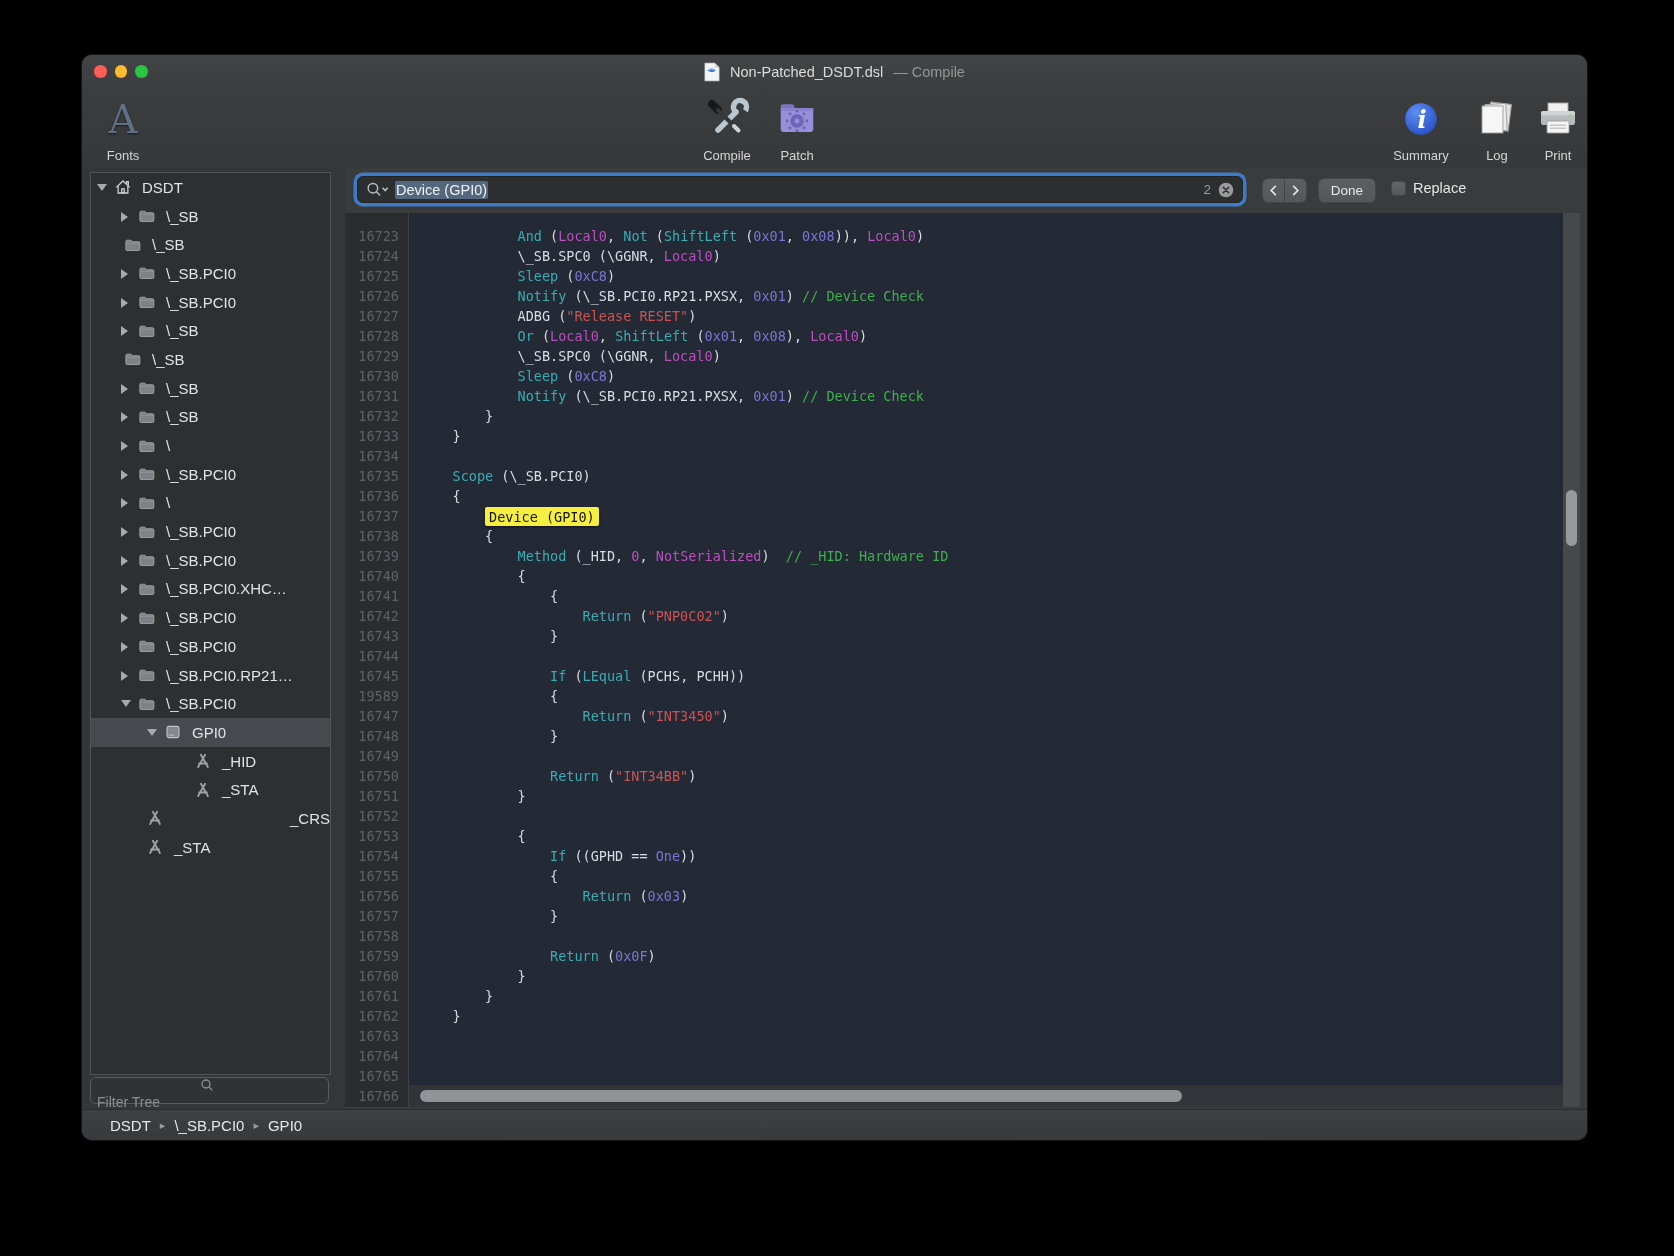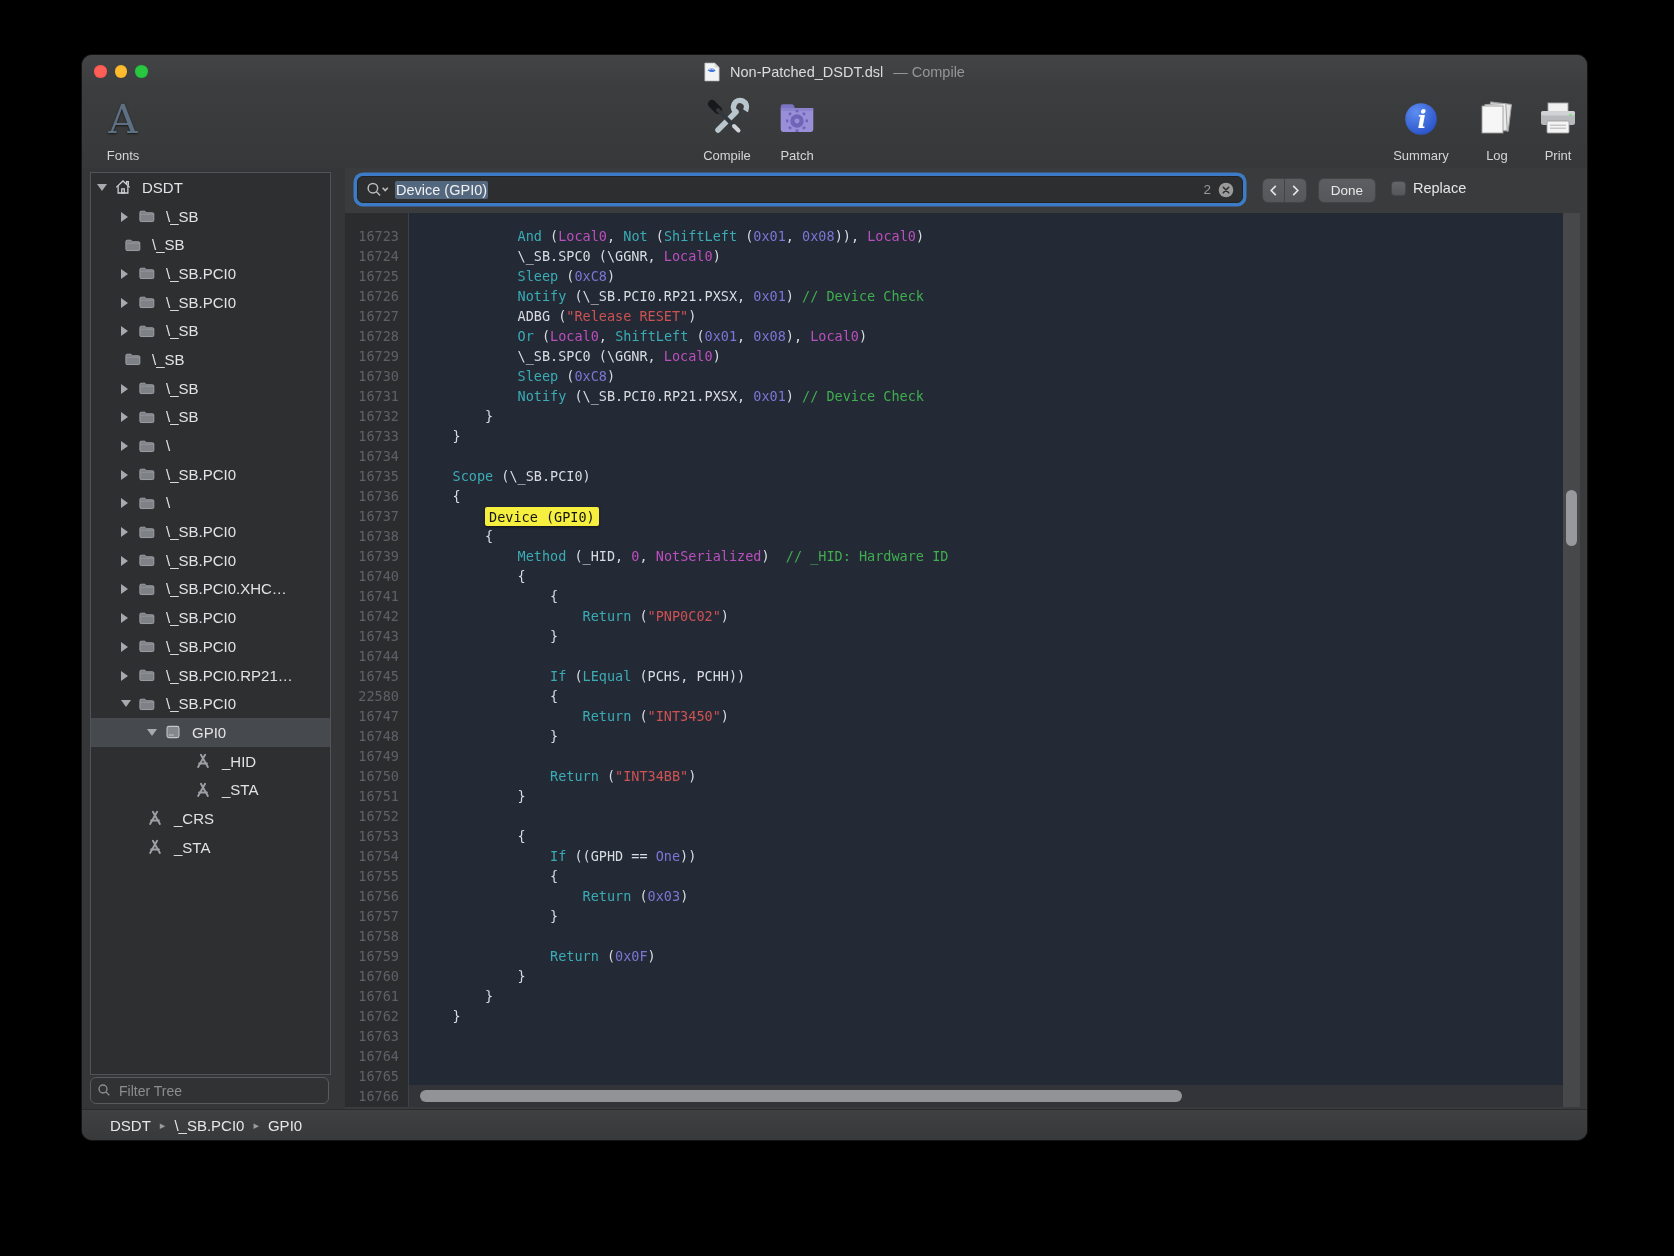--- a/index.html
+++ b/index.html
@@ -31,21 +31,21 @@
   .tree-row{height:28.7px;display:flex;align-items:center;font-size:15px;color:#e2e3e5;white-space:nowrap;}
   .tree-row.selected{background:#46494e;}
   .disc{width:14px;display:inline-block;flex:0 0 14px;}
   .disc.closed::before{content:"";display:inline-block;border-left:7px solid #a6a9ad;
     border-top:5px solid transparent;border-bottom:5px solid transparent;}
   .disc.open::before{content:"";display:inline-block;border-top:7px solid #a6a9ad;
     border-left:5px solid transparent;border-right:5px solid transparent;vertical-align:2px;}
   .tree-icon{width:22px;height:20px;margin:0 7px 0 2px;flex:0 0 22px;display:inline-flex;align-items:center;}
   .tree-icon svg{width:20px;height:18px;}
   .filterbox{position:absolute;left:8px;bottom:6px;width:239px;height:27px;border:1px solid #5a5b5d;
-    border-radius:6px;background:#313233;display:flex;align-items:center;padding:0 6px;box-sizing:border-box;}
+    border-radius:6px;background:#313233;display:flex;align-items:center;padding:0 6px;box-sizing:border-box;flex-direction:column;}
   .filterbox input{background:transparent;border:none;outline:none;color:#d8d8d8;font-size:14px;width:100%;
     font-family:"Liberation Sans",sans-serif;}
   .filterbox input::placeholder{color:#8b8d8f;}
   
   .rightpane{position:absolute;left:263px;top:113px;width:1235px;bottom:33px;background:#3a3b3c;}
   .searchrow{position:absolute;left:0;top:0;right:0;height:45px;}
   .searchfield{position:absolute;left:12px;top:8px;width:886px;height:27px;background:#2d2e2f;
     border-radius:6px;border:1px solid #232324;box-shadow:0 0 0 3.5px rgba(62,135,222,.85);
     display:flex;align-items:center;padding:0 8px;box-sizing:border-box;}
   .searchtext{font-size:14.5px;color:#f0f0f0;margin-left:5px;}
@@ -402,21 +402,21 @@
         <div class="tree-row" style="padding-left: 100px;">
           <span class="tree-icon">
             <svg viewBox="0 0 24 24" fill="none" stroke="#9da0a5" stroke-width="2.5" stroke-linecap="round">
               <path d="M5.5 20 L14.8 3.6"></path>
               <path d="M18.5 20 L9.2 3.6"></path>
               <path d="M6.8 15.3 h10.4"></path>
             </svg>
           </span>
           <span>_STA</span>
         </div>
-        <div class="tree-row" style="padding-left: 52px;">
+        <div class="tree-row" style="padding-left: 52px; justify-content: space-between;">
           <span class="tree-icon">
             <svg viewBox="0 0 24 24" fill="none" stroke="#9da0a5" stroke-width="2.5" stroke-linecap="round">
               <path d="M5.5 20 L14.8 3.6"></path>
               <path d="M18.5 20 L9.2 3.6"></path>
               <path d="M6.8 15.3 h10.4"></path>
             </svg>
           </span>
           <span>_CRS</span>
         </div>
         <div class="tree-row" style="padding-left: 52px;">
@@ -497,21 +497,21 @@
           <div>16736</div>
           <div>16737</div>
           <div>16738</div>
           <div>16739</div>
           <div>16740</div>
           <div>16741</div>
           <div>16742</div>
           <div>16743</div>
           <div>16744</div>
           <div>16745</div>
-          <div>22580</div>
+          <div>19589</div>
           <div>16747</div>
           <div>16748</div>
           <div>16749</div>
           <div>16750</div>
           <div>16751</div>
           <div>16752</div>
           <div>16753</div>
           <div>16754</div>
           <div>16755</div>
           <div>16756</div>

